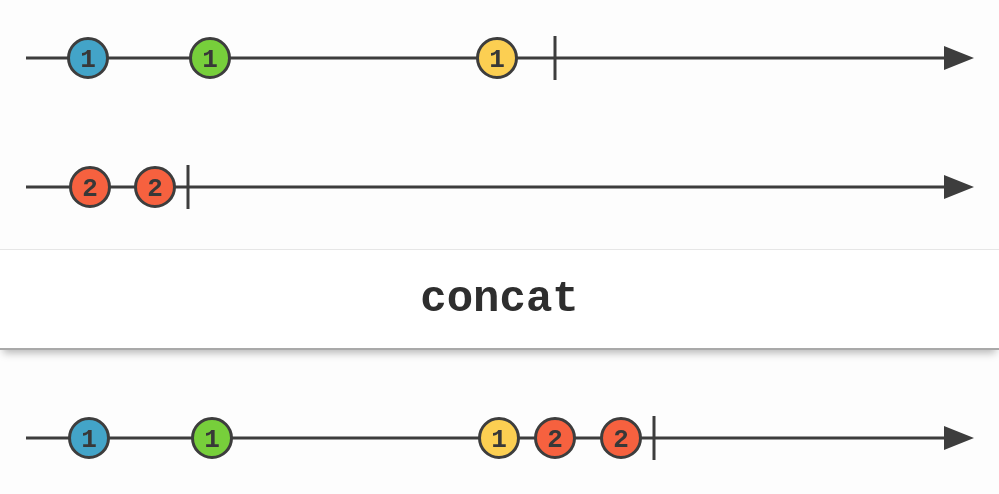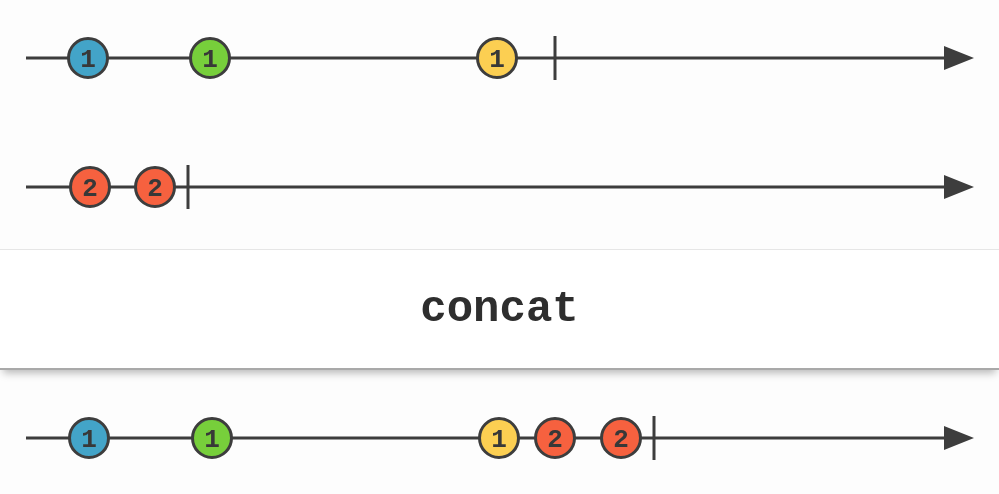--- a/index.html
+++ b/index.html
@@ -23,21 +23,21 @@
   .marble-svg text {
     font-family: "Liberation Mono", "DejaVu Sans Mono", monospace;
     font-weight: 700;
     font-size: 26px;
   }
   .operator-band {
     position: absolute;
     left: 0;
     top: 249px;
     width: 100%;
-    height: 121px;
+    height: 101px;
     box-sizing: border-box;
     background: #ffffff;
     border-top: 1px solid #e6e6e6;
     border-bottom: 2px solid #a9a9a9;
     box-shadow: 0 6px 8px -3px rgba(0, 0, 0, 0.28);
     display: flex;
     align-items: center;
     justify-content: center;
   }
   .operator-label {

